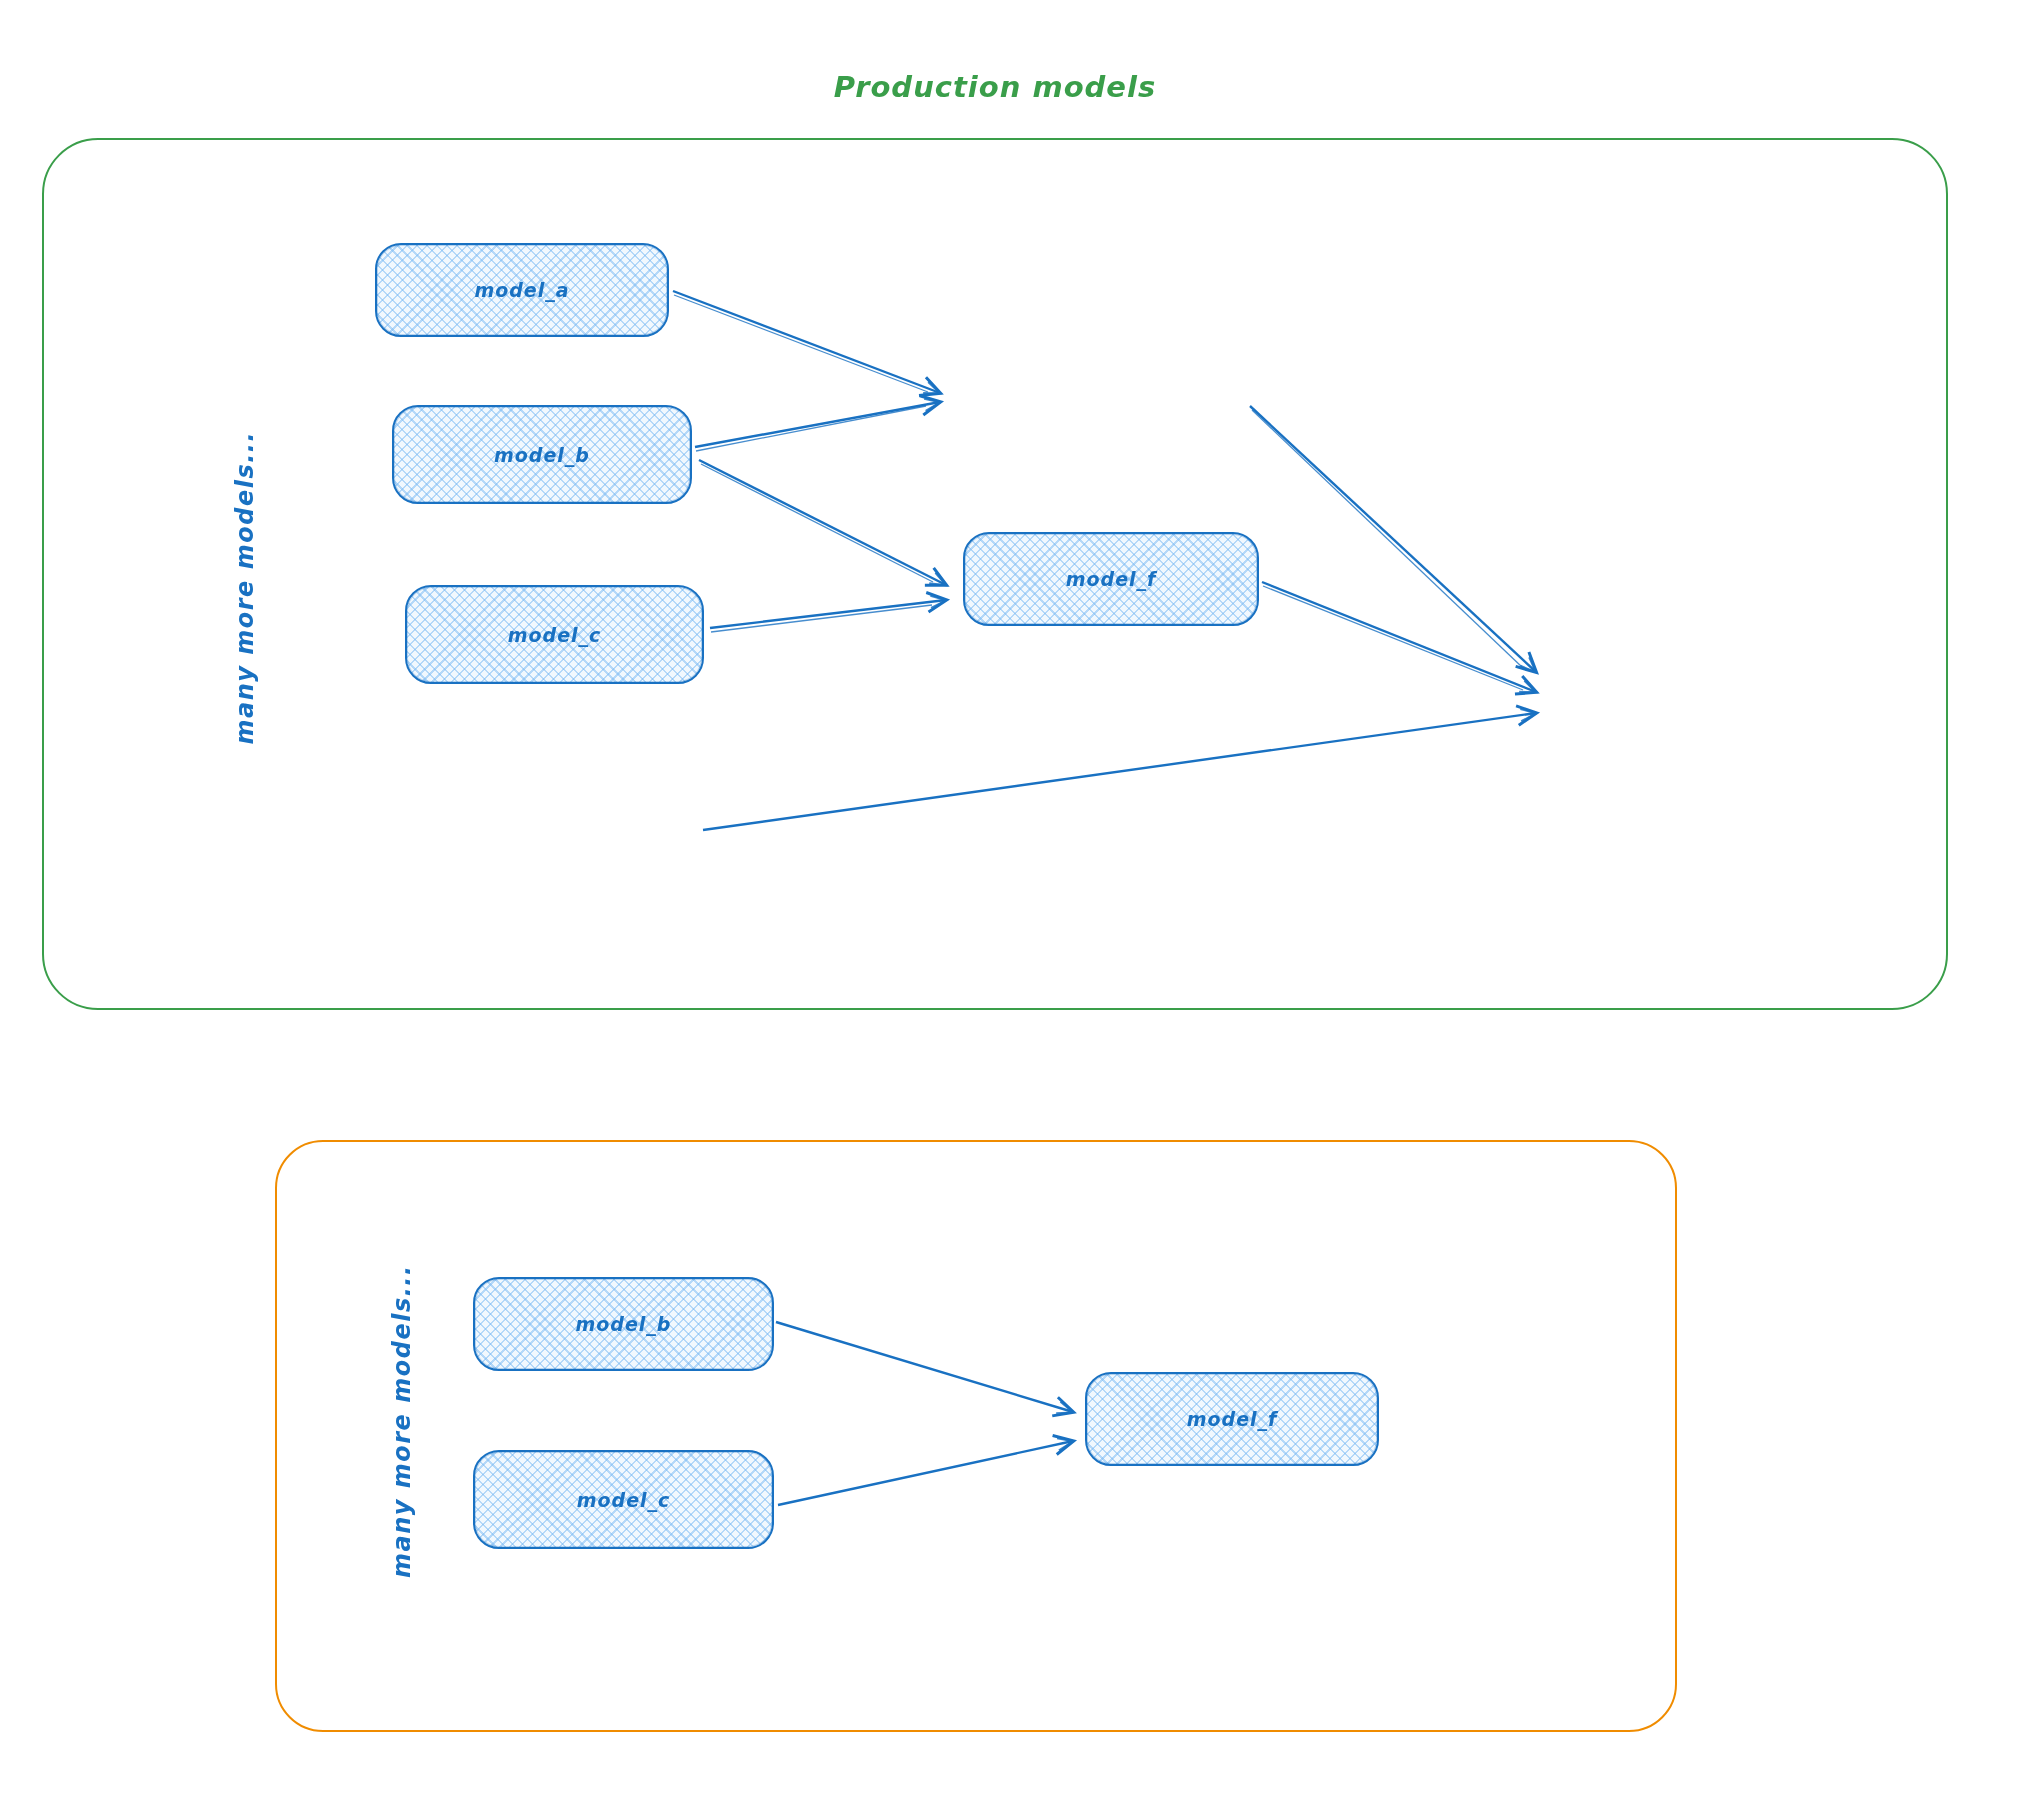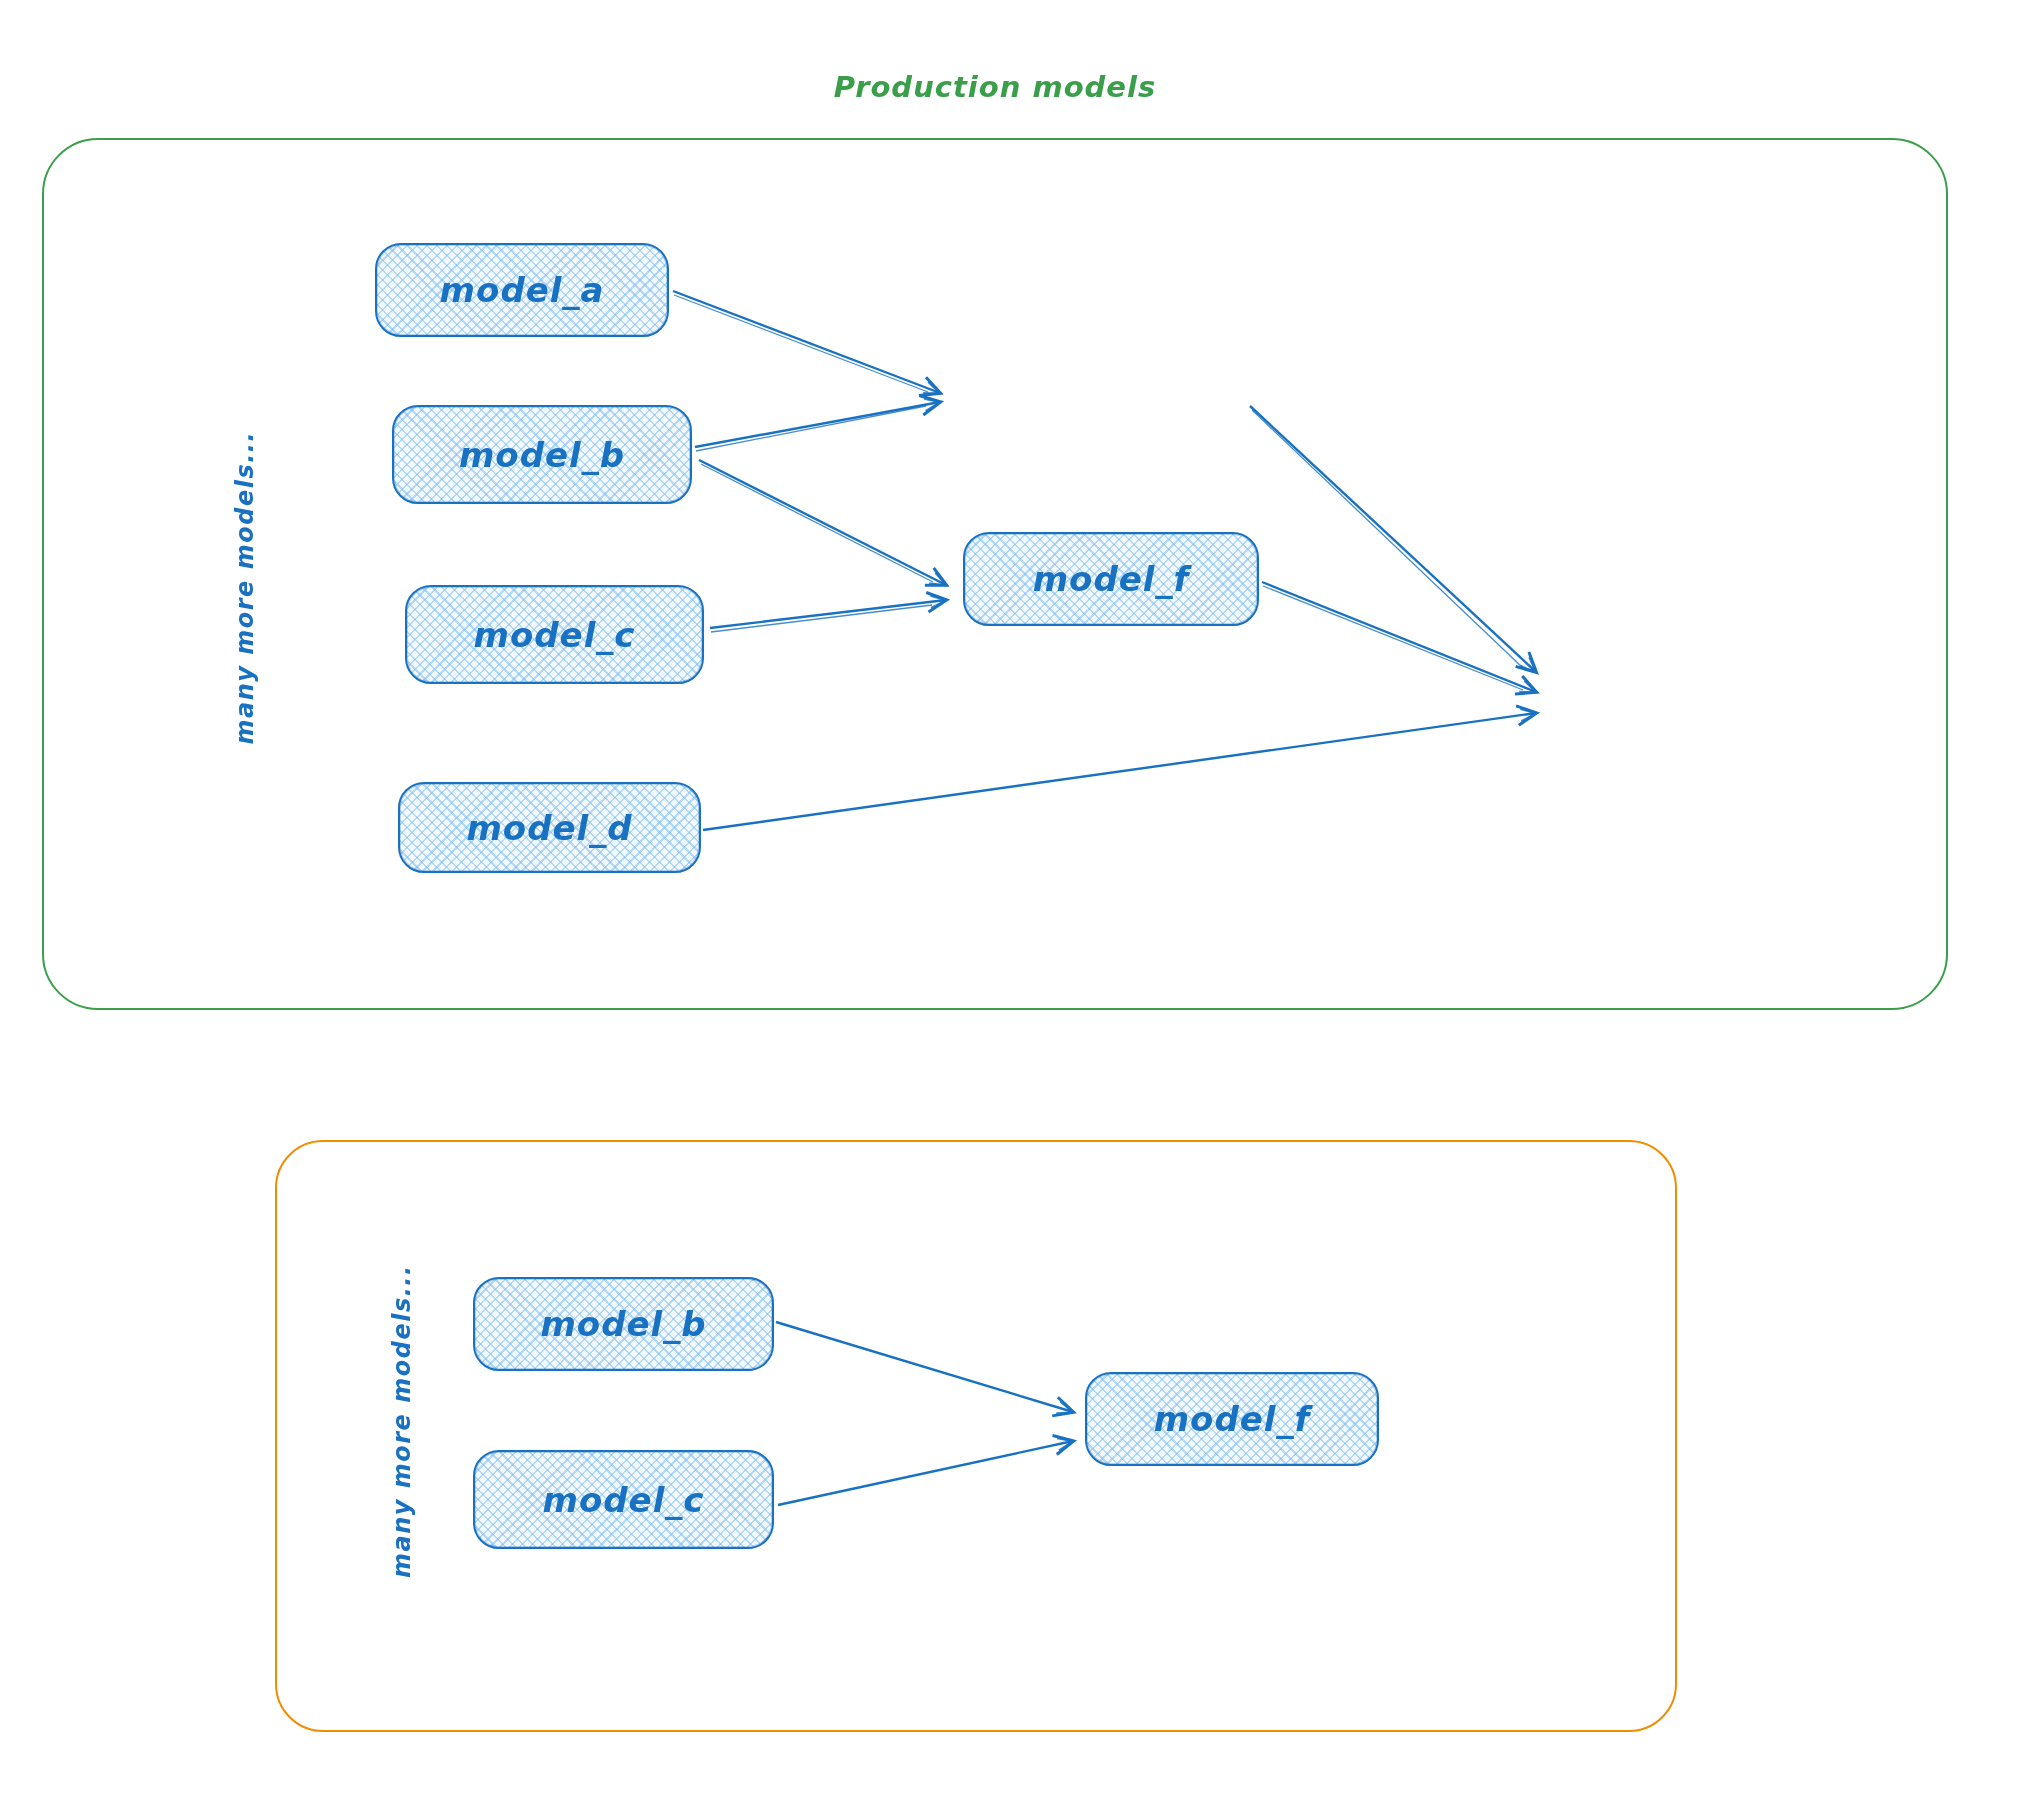--- a/index.html
+++ b/index.html
@@ -30,21 +30,21 @@
     border-radius:26px;
     display:flex;align-items:center;justify-content:center;
     box-shadow:inset 0 0 0 1px rgba(25,113,194,0.28);
     background-color:rgba(208,232,252,0.30);
     background-image:
       repeating-linear-gradient(45deg, rgba(121,185,243,0.50) 0px, rgba(121,185,243,0.50) 1.6px, transparent 1.6px, transparent 7px),
       repeating-linear-gradient(135deg, rgba(121,185,243,0.50) 0px, rgba(121,185,243,0.50) 1.6px, transparent 1.6px, transparent 7px);
   }
   .node .label{
     color:var(--blue);
-    font-size:34px;font-weight:bold;font-style:italic;letter-spacing:1px;
+    font-size:19px;font-weight:bold;font-style:italic;letter-spacing:1px;
   }
   .side-label{
     position:absolute;
     color:var(--blue);
     font-size:24px;font-weight:bold;font-style:italic;letter-spacing:1.5px;
     transform:rotate(-90deg);
     text-align:center;white-space:nowrap;
   }
   svg.edges{position:absolute;left:0;top:0;pointer-events:none;}
   svg.edges .shaft{stroke:var(--blue);stroke-width:2.4;fill:none;}
@@ -66,23 +66,20 @@
   </div>
 
   <div class="node" style="left:392px;top:405px;width:296px;height:95px;">
     <span class="label">model_b</span>
   </div>
 
   <div class="node" style="left:405px;top:585px;width:295px;height:95px;">
     <span class="label">model_c</span>
   </div>
 
-  <div class="node" style="left:398px;top:782px;width:299px;height:87px;">
-    <span class="label">model_d</span>
-  </div>
 
 
   <div class="node" style="left:963px;top:532px;width:292px;height:90px;">
     <span class="label">model_f</span>
   </div>
 
 
 
   <div class="container orange" style="left:275px;top:1140px;width:1398px;height:588px;"></div>
 

